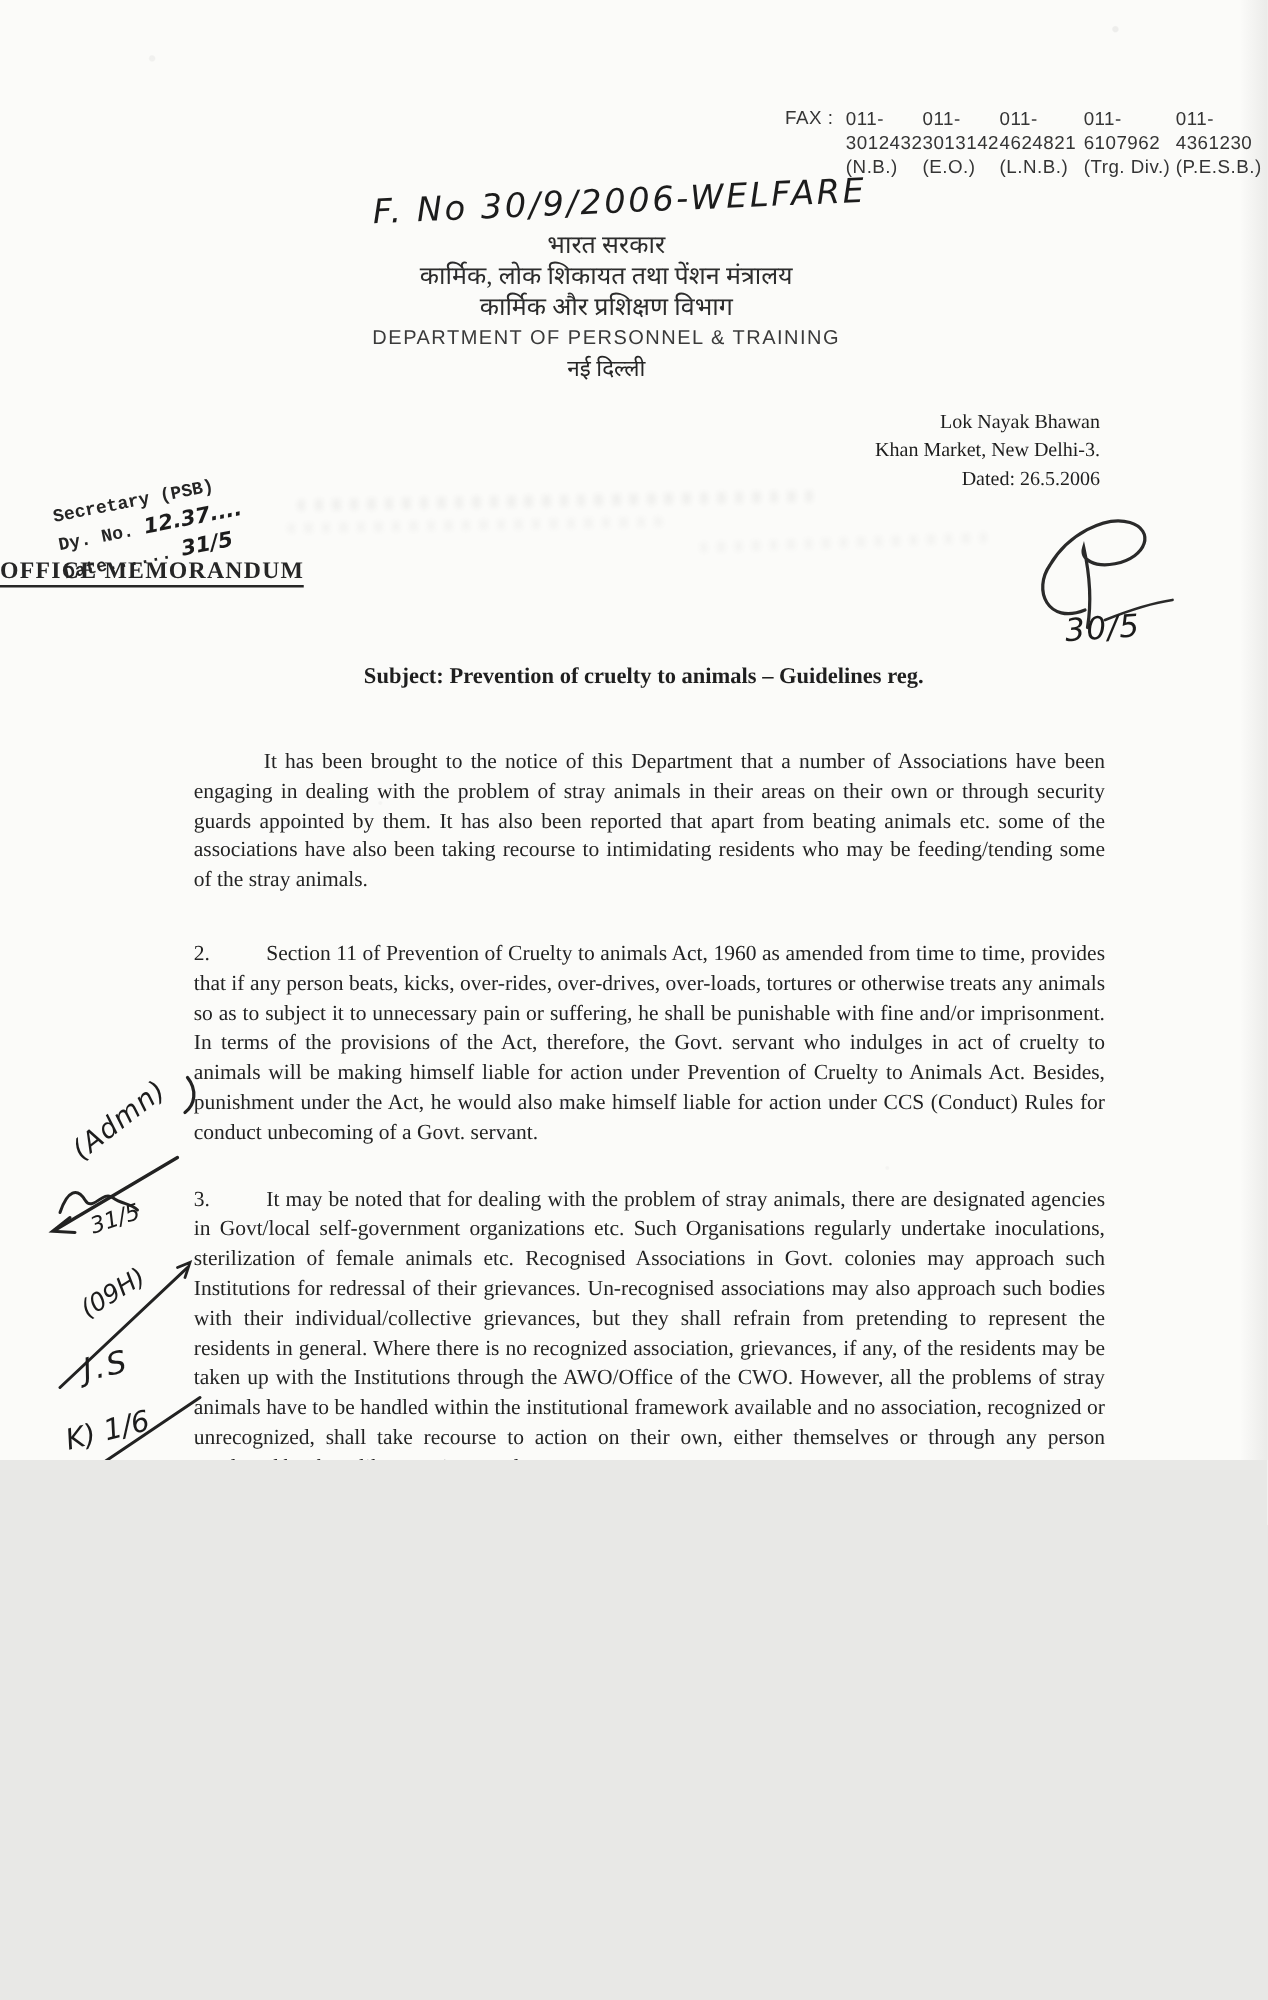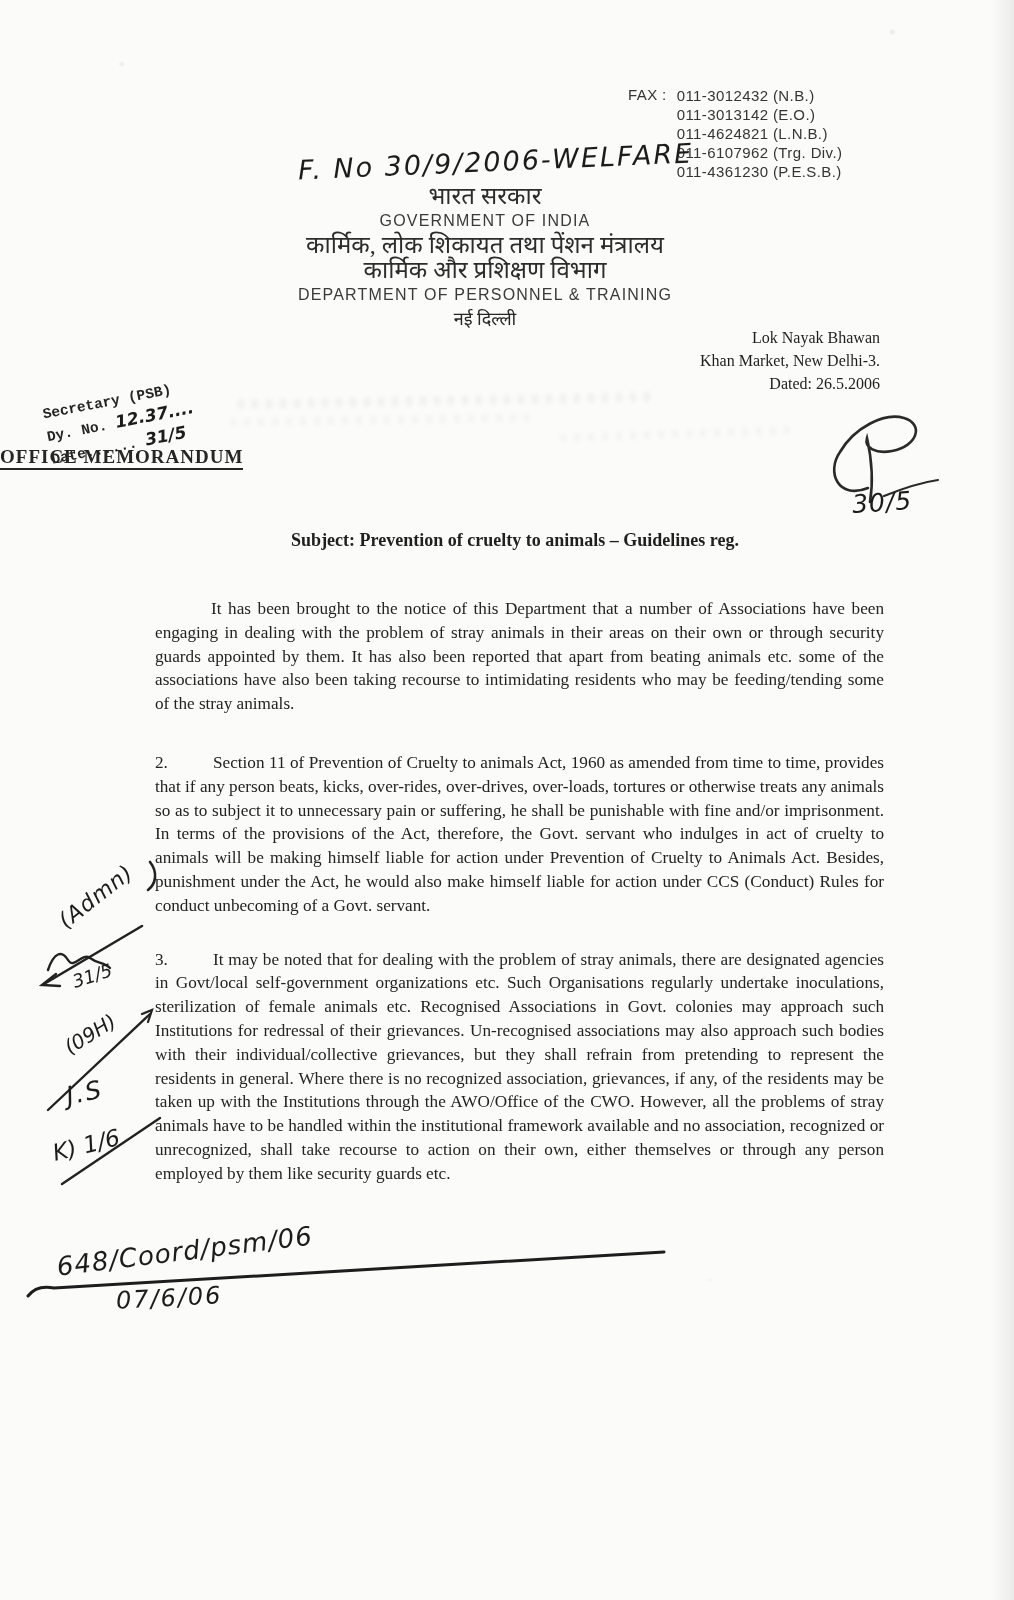--- a/index.html
+++ b/index.html
@@ -1,47 +1,47 @@
 <!DOCTYPE html>
 <html><head>
 <meta charset="utf-8">
 <style>
   html,body{margin:0;padding:0;background:#e8e8e6;}
   .page{
     position:relative;
-    width:1014px;height:1600px;
+    width:1014px;height:1168px;
     margin:0 auto;
     background:
       radial-gradient(circle at 12% 4%, rgba(120,120,120,.08) 0 2px, transparent 3px),
       radial-gradient(circle at 88% 2%, rgba(120,120,120,.10) 0 2px, transparent 3px),
       radial-gradient(circle at 30% 55%, rgba(120,120,120,.05) 0 1px, transparent 2px),
       radial-gradient(circle at 70% 80%, rgba(120,120,120,.05) 0 1px, transparent 2px),
       #fbfbf9;
     overflow:hidden;
     font-family:"Liberation Serif", serif;
     color:#262626;
   }
   .page::after{ 
     content:"";position:absolute;top:0;right:0;width:22px;height:100%;
     background:linear-gradient(to right, transparent, rgba(90,90,90,.10));
     pointer-events:none;
   }
   
   .fax{position:absolute;top:86px;left:628px;display:flex;gap:10px;
        font-family:"Liberation Sans", sans-serif;font-size:15px;color:#353535;letter-spacing:.4px;}
   .fax-label{white-space:nowrap;}
-  .fax-lines{display:flex;flex-direction:column;line-height:19px;}
+  .fax-lines{display:flex;flex-direction:row;line-height:19px;}
   
   .hw{font-family:"DejaVu Sans", sans-serif;font-style:italic;color:#1c1c1c;}
   .file-no{position:absolute;top:146px;left:298px;font-size:27px;letter-spacing:2px;
            transform:rotate(-2.5deg);white-space:nowrap;}
   
   .hdr{position:absolute;top:184px;left:0;width:970px;text-align:center;}
   .hdr div{white-space:nowrap;}
-  .h-hi{font-size:24px;color:#2c2c2c;line-height:25px;}
+  .h-hi{font-size:20px;color:#2c2c2c;line-height:25px;}
   .h-en{font-family:"Liberation Sans", sans-serif;font-size:16px;color:#3a3a3a;
         letter-spacing:1.2px;line-height:24px;}
   .h-city-hi{font-size:18px;line-height:24px;}
   .h-city-en{font-family:"Liberation Sans", sans-serif;font-size:15px;letter-spacing:1.5px;line-height:24px;color:#3a3a3a;}
   
   .addr{position:absolute;top:326px;right:134px;text-align:right;font-size:16px;line-height:23px;color:#1e1e1e;}
   
   .stamp{position:absolute;top:390px;left:46px;transform:rotate(-11deg);
          font-family:"Liberation Mono", monospace;font-weight:bold;font-size:14.5px;
          color:#252525;line-height:21px;white-space:nowrap;}
@@ -91,21 +91,20 @@
       <span>011-4624821 (L.N.B.)</span>
       <span>011-6107962 (Trg. Div.)</span>
       <span>011-4361230 (P.E.S.B.)</span>
     </div>
   </div>
 
   <div class="hw file-no">F. No 30/9/2006-WELFARE</div>
 
   <div class="hdr">
     <div class="h-hi" lang="hi">भारत सरकार</div>
-    <div class="h-en">GOVERNMENT OF INDIA</div>
     <div class="h-hi" lang="hi">कार्मिक, लोक शिकायत तथा पेंशन मंत्रालय</div>
     <div class="h-hi" lang="hi">कार्मिक और प्रशिक्षण विभाग</div>
     <div class="h-en">DEPARTMENT OF PERSONNEL &amp; TRAINING</div>
     <div class="h-city-hi" lang="hi">नई दिल्ली</div>
   </div>
 
   <div class="addr">
     <div>Lok Nayak Bhawan</div>
     <div>Khan Market, New Delhi-3.</div>
     <div>Dated: 26.5.2006</div>

